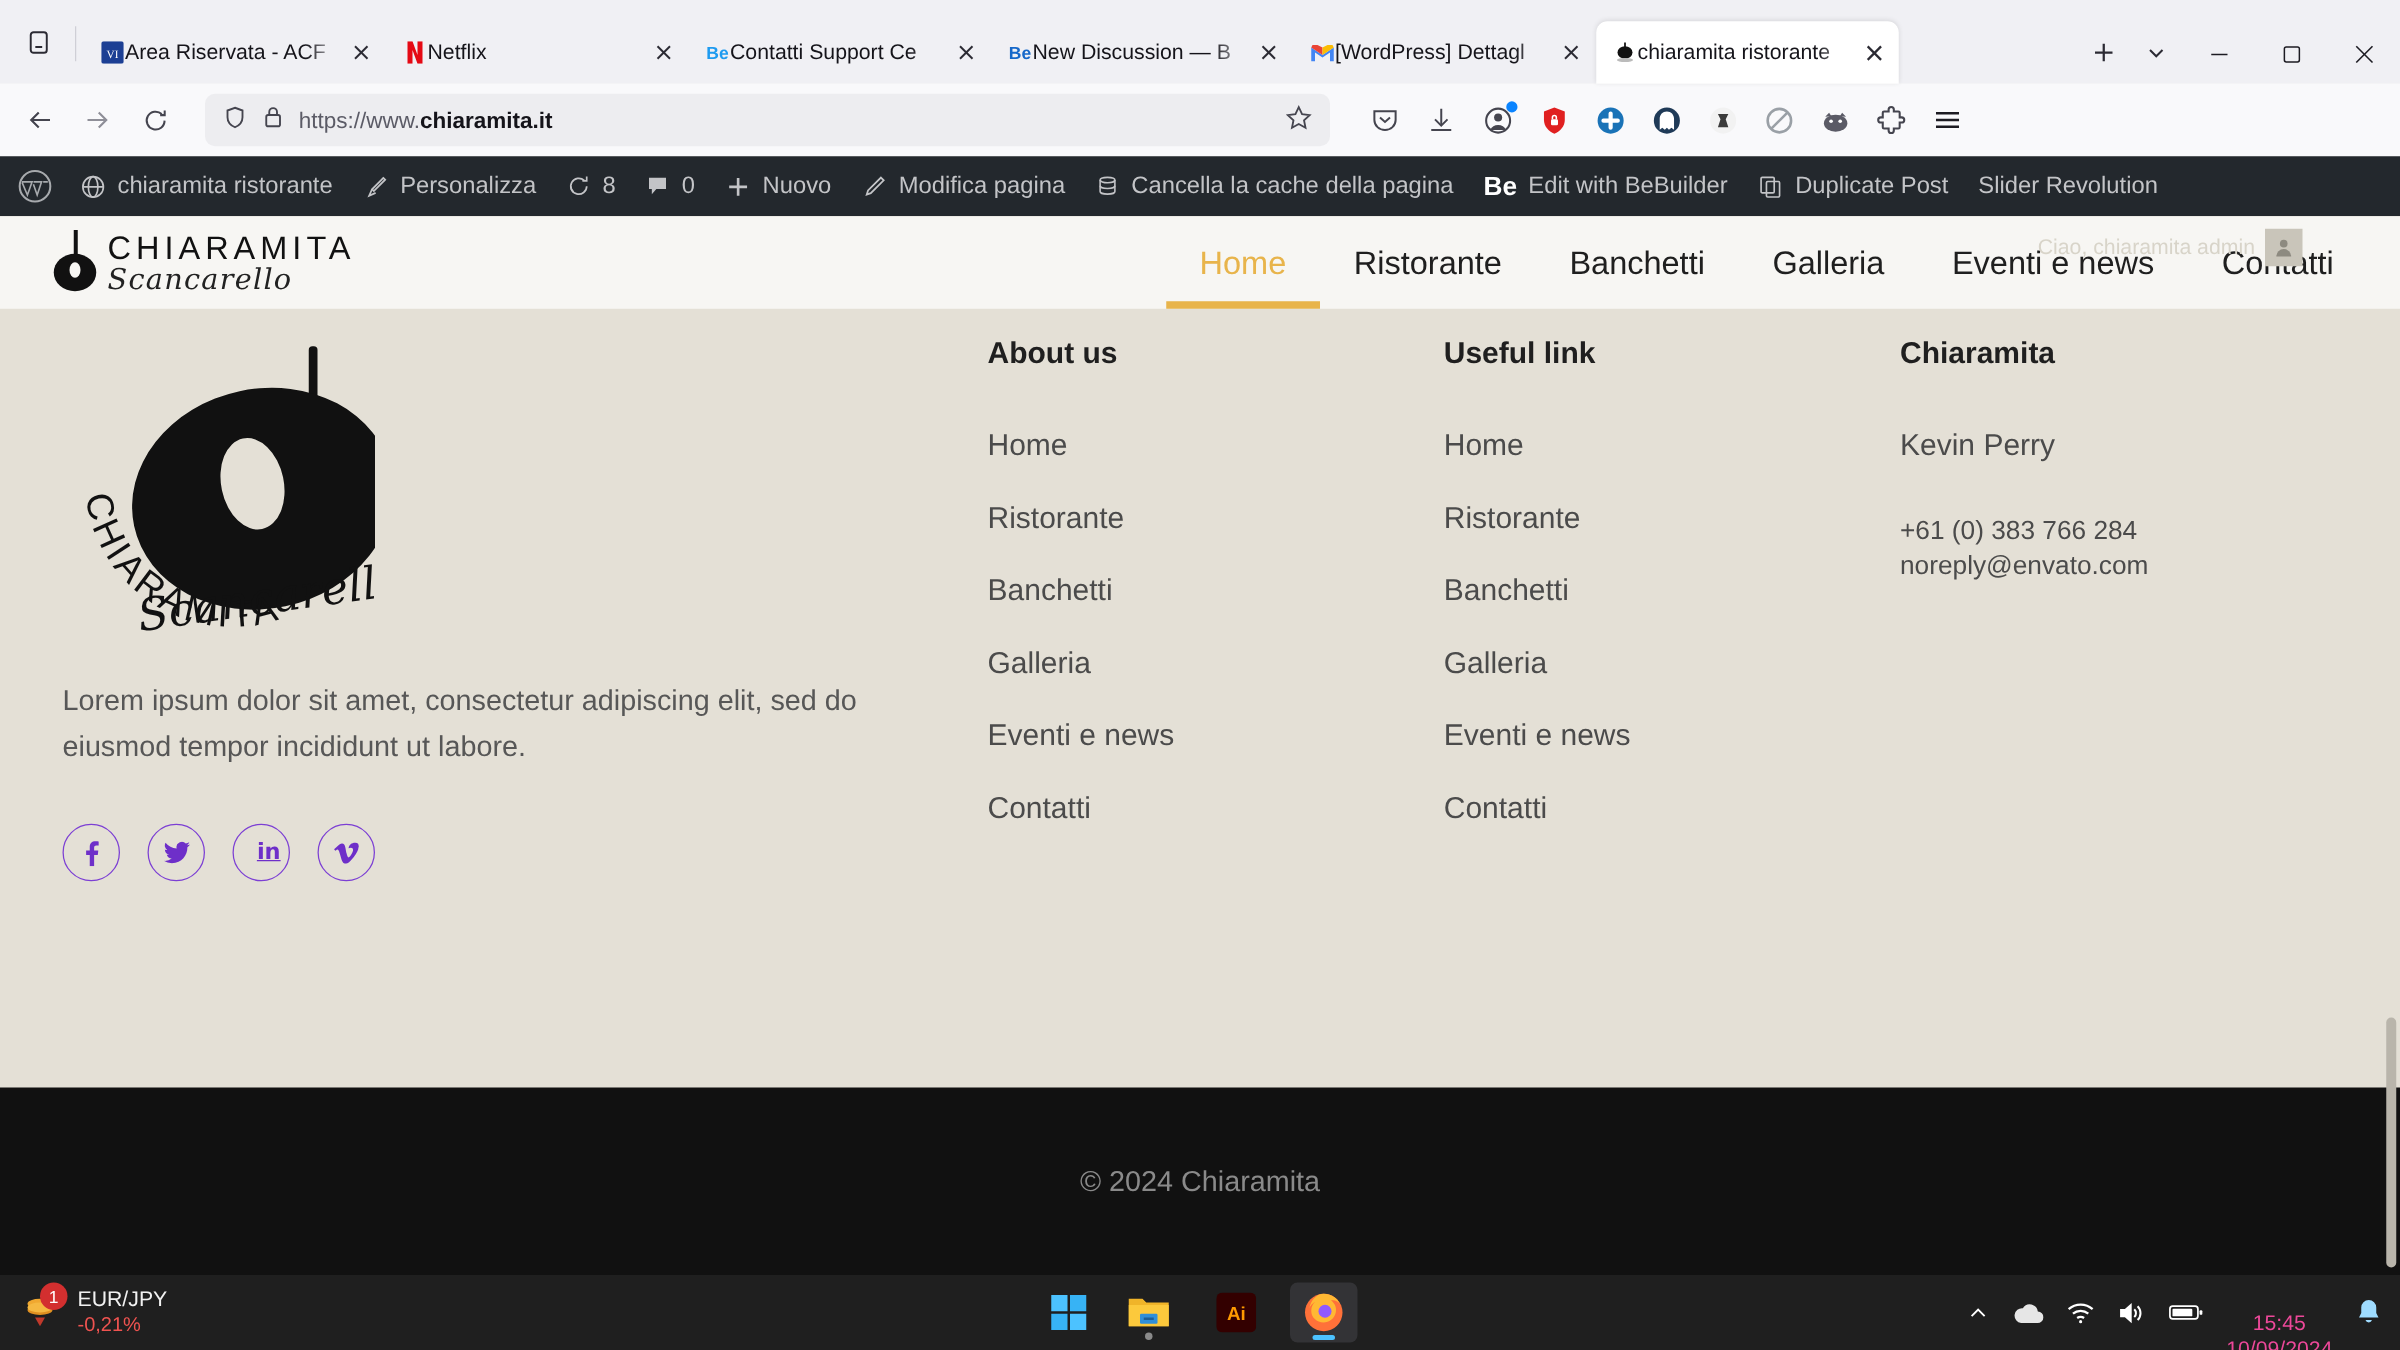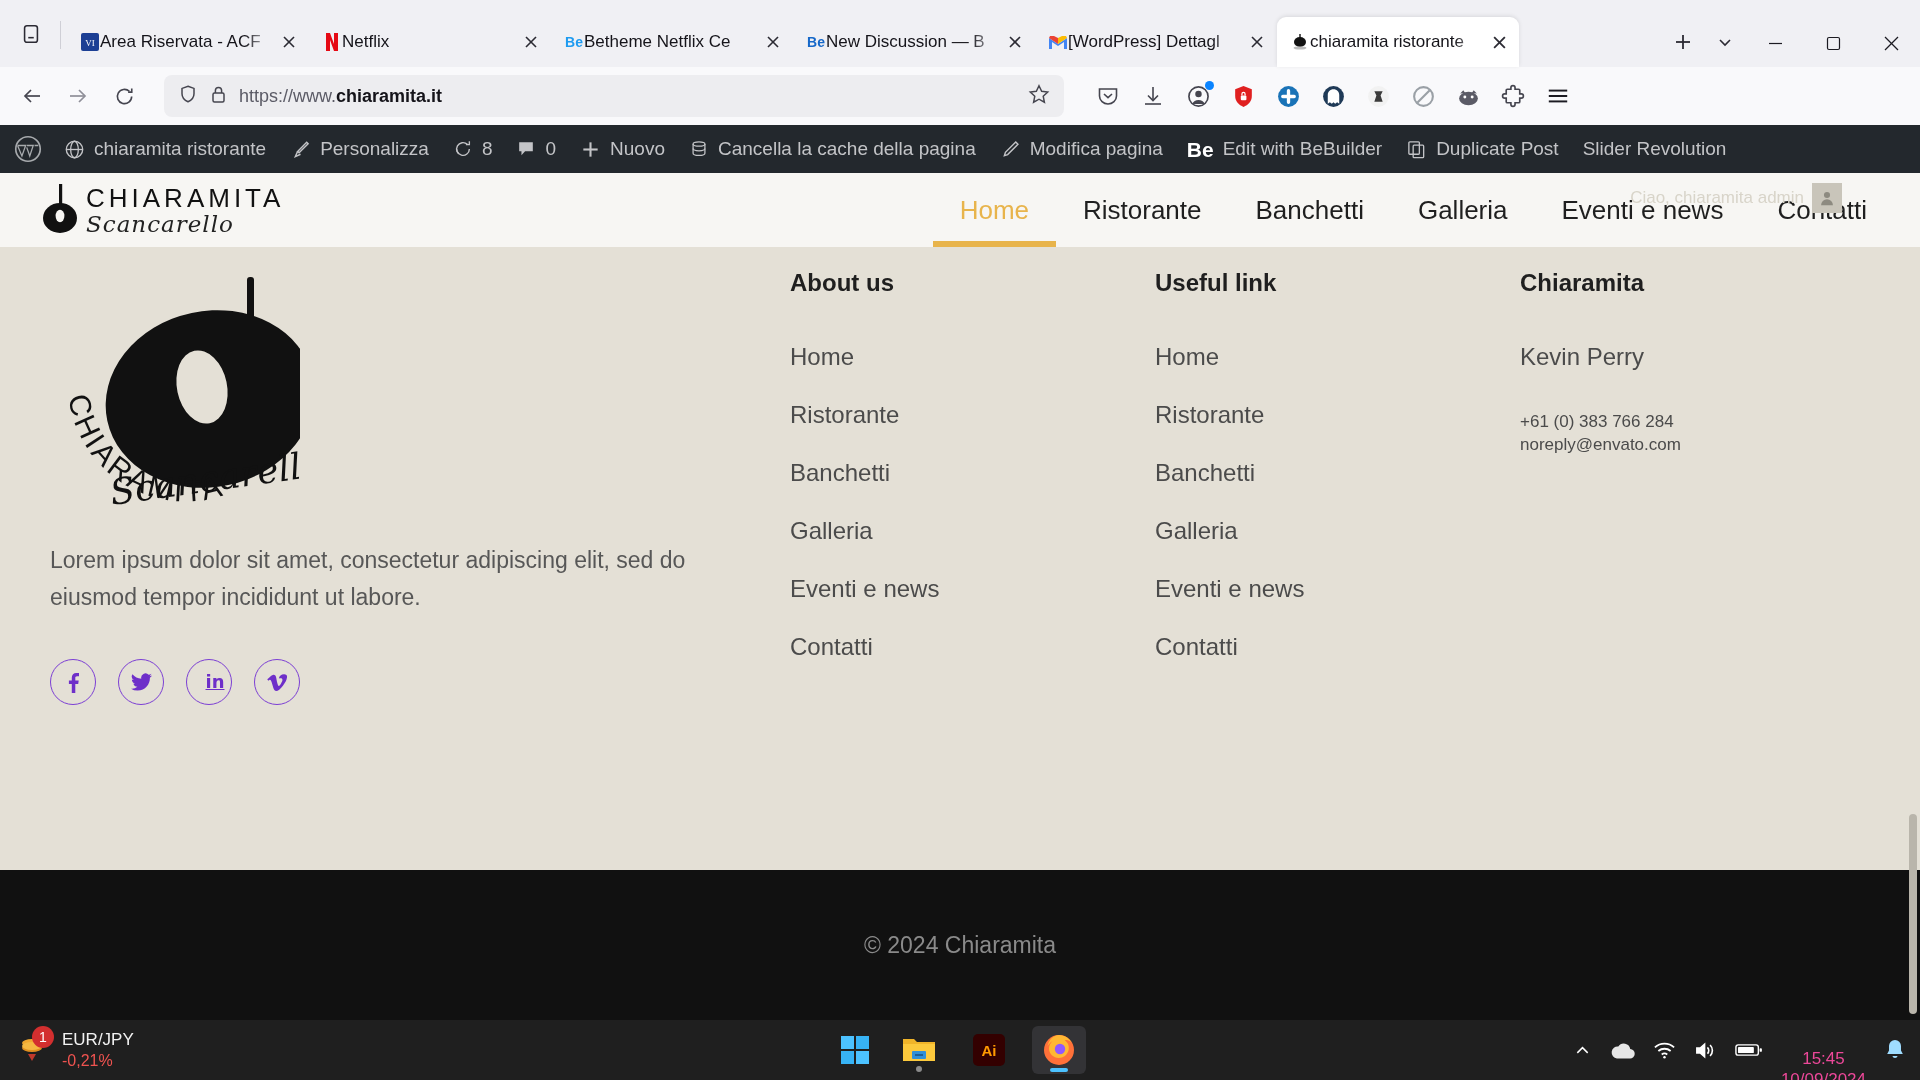--- a/index.html
+++ b/index.html
@@ -99,21 +99,21 @@
     width:46px; height:46px; border-radius:50%; border:1.5px solid #7c3fd4;
     display:flex; align-items:center; justify-content:center; color:#6e2fc9;
     font-family:"DejaVu Sans", sans-serif; font-weight:700; font-size:21px;
   }
   .fcol { width:365px; }
   .fcol h4 { font-size:24px; font-weight:700; color:#1f1f1f; margin-bottom:46px; }
   .fcol ul { list-style:none; }
   .fcol li { margin-bottom:30px; }
   .fcol li a { font-size:24px; color:#4b4b4b; text-decoration:none; }
   .cons-name { font-size:24px; color:#4b4b4b; margin-bottom:40px; }
-  .cons-line { font-size:17px; color:#4b4b4b; line-height:1.35; }
+  .cons-line { font-size:21px; color:#4b4b4b; line-height:1.35; }
 
   .footer-bottom {
     position:absolute; left:0; right:0; bottom:0; height:150px; background:#111111;
     display:flex; align-items:center; justify-content:center;
   }
   .copyright { font-size:23px; color:#8a8a8a; }
 
   .scrollbar { position:absolute; right:0; top:0; bottom:0; width:14px; background:transparent; }
   .scrollthumb { position:absolute; right:3px; bottom:6px; width:8px; height:200px; background:#b9b5ab; border-radius:4px; }
 
@@ -191,21 +191,21 @@
             </svg>
         </span>
       </div>
 
       <div class="tab">
         <span class="tab-fav">
           <svg width="20" height="18" viewBox="0 0 20 18">
               <text x="10" y="14" font-size="14" font-weight="bold" fill="#1e9bf0" text-anchor="middle" font-family="Liberation Sans,sans-serif">Be</text>
             </svg>
         </span>
-        <span class="tab-title">Betheme Netflix Ce</span>
+        <span class="tab-title">Contatti Support Ce</span>
         <span class="tab-close">
           <svg width="14" height="14" viewBox="0 0 14 14" stroke="#2b2a33" stroke-width="1.6">
               <line x1="2" y1="2" x2="12" y2="12"></line>
               <line x1="12" y1="2" x2="2" y2="12"></line>
             </svg>
         </span>
       </div>
 
       <div class="tab">
         <span class="tab-fav">
@@ -455,35 +455,35 @@
       <span class="gl">
         <svg width="21" height="21" viewBox="0 0 22 22" stroke="#c3c4c7" stroke-width="2.2">
             <line x1="11" y1="3.5" x2="11" y2="18.5"></line>
             <line x1="3.5" y1="11" x2="18.5" y2="11"></line>
           </svg>
       </span>
       <span>Nuovo</span>
     </div>
     <div class="wpitem">
       <span class="gl">
+        <svg width="21" height="21" viewBox="0 0 22 22" fill="none" stroke="#c3c4c7" stroke-width="1.5">
+            <path d="M16.5 3.2l2.3 2.3L8 16.3l-3.4 1.1L5.7 14z"></path>
+          </svg>
+      </span>
+      <span>Modifica pagina</span>
+    </div>
+    <div class="wpitem">
+      <span class="gl">
         <svg width="20" height="21" viewBox="0 0 22 22" fill="none" stroke="#c3c4c7" stroke-width="1.4">
             <ellipse cx="11" cy="5" rx="6.5" ry="2.4"></ellipse>
             <path d="M4.5 5v5c0 1.3 2.9 2.4 6.5 2.4S17.5 11.3 17.5 10V5"></path>
             <path d="M4.5 10v5c0 1.3 2.9 2.4 6.5 2.4s6.5-1.1 6.5-2.4v-5"></path>
           </svg>
       </span>
       <span>Cancella la cache della pagina</span>
-    </div>
-    <div class="wpitem">
-      <span class="gl">
-        <svg width="21" height="21" viewBox="0 0 22 22" fill="none" stroke="#c3c4c7" stroke-width="1.5">
-            <path d="M16.5 3.2l2.3 2.3L8 16.3l-3.4 1.1L5.7 14z"></path>
-          </svg>
-      </span>
-      <span>Modifica pagina</span>
     </div>
     <div class="wpitem">
       <span class="gl" style="font-weight:700;color:#fff;font-size:21px;font-family:'Liberation Sans',sans-serif;">Be</span>
       <span>Edit with BeBuilder</span>
     </div>
     <div class="wpitem">
       <span class="gl">
         <svg width="21" height="21" viewBox="0 0 22 22" fill="none" stroke="#c3c4c7" stroke-width="1.4">
             <rect x="3" y="3" width="11" height="13" rx="1"></rect>
             <rect x="7.5" y="6.5" width="11" height="13" rx="1"></rect>

